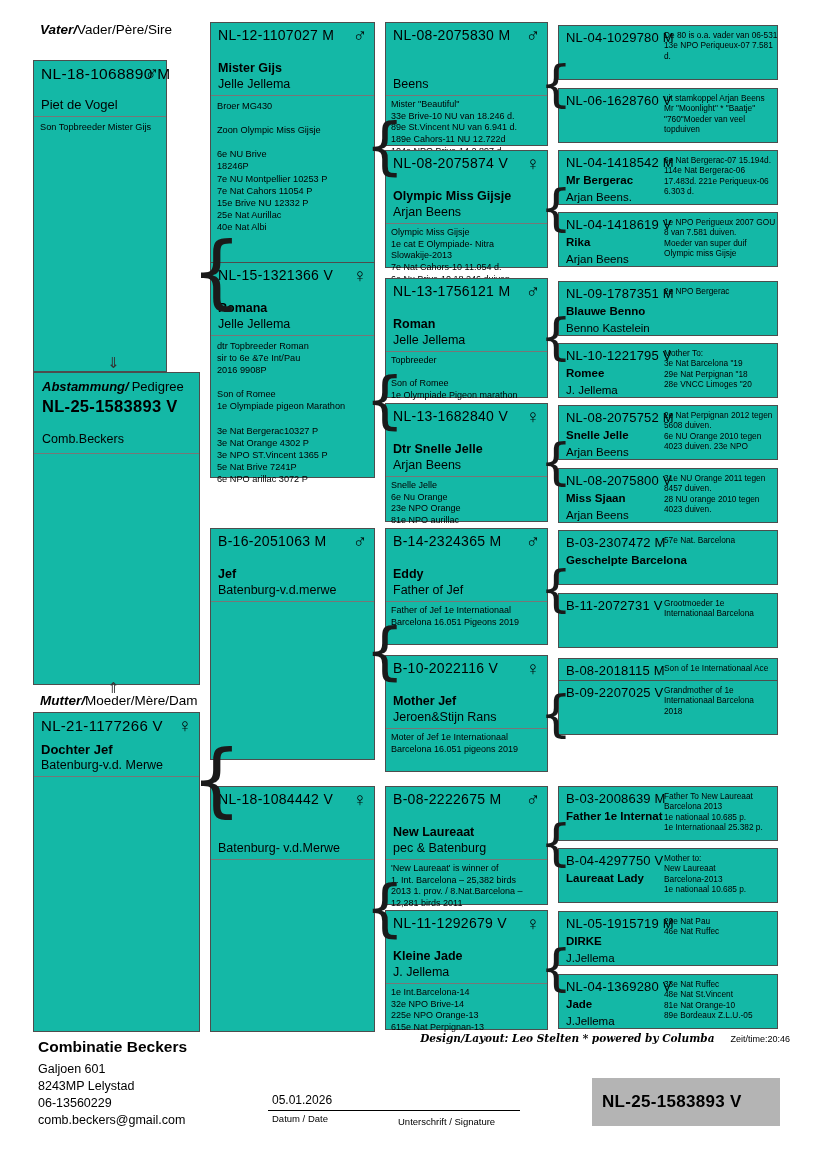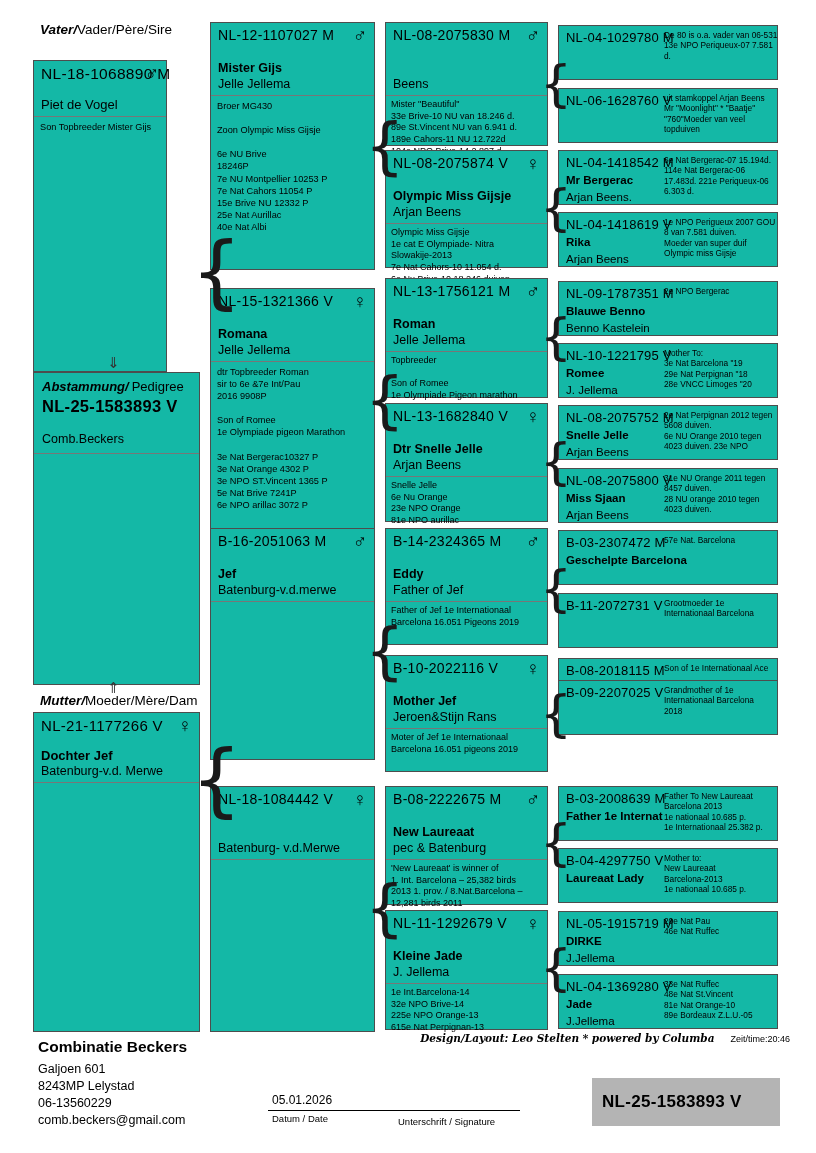--- a/index.html
+++ b/index.html
@@ -25,26 +25,26 @@
   #sire-box .ring{font-size:15.5px}
   .sire-name{font-size:13px;margin-top:14px;min-height:17px}
   #ped-box{left:33px;top:372px;width:167px;height:313px}
   #ped-box .hdr{padding:6px 8px 5px}
   .ped-label{font-size:13px}
   .lbl-rest{margin-left:3px}
   .ped-ring{font-size:16.5px;font-weight:bold;margin-top:3px;letter-spacing:.3px}
   .ped-owner{font-size:12.5px;margin-top:16px;min-height:16px}
   #dam-box{left:33px;top:712px;width:167px;height:320px}
   #dam-box .ring{font-size:15px}
-  #dam-box .bname{font-size:13px;margin-top:14px}
+  #dam-box .bname{font-size:13px;margin-top:8px}
 
   
   #g2 > .pbox{left:210px;width:165px}
   #g2 > .pbox:nth-child(1){top:22px;height:248px}
-  #g2 > .pbox:nth-child(2){top:288px;height:244px}
+  #g2 > .pbox:nth-child(2){top:262px;height:216px}
   #g2 > .pbox:nth-child(3){top:528px;height:232px}
   #g2 > .pbox:nth-child(4){top:786px;height:246px}
 
   
   #g3 > .pbox{left:385px;width:163px}
   #g3 .details{font-size:9px;line-height:11.7px;padding:3px 5px}
   #g3 > .pbox:nth-child(1){top:22px;height:124px}
   #g3 > .pbox:nth-child(2){top:150px;height:118px}
   #g3 > .pbox:nth-child(3){top:278px;height:120px}
   #g3 > .pbox:nth-child(4){top:403px;height:119px}

